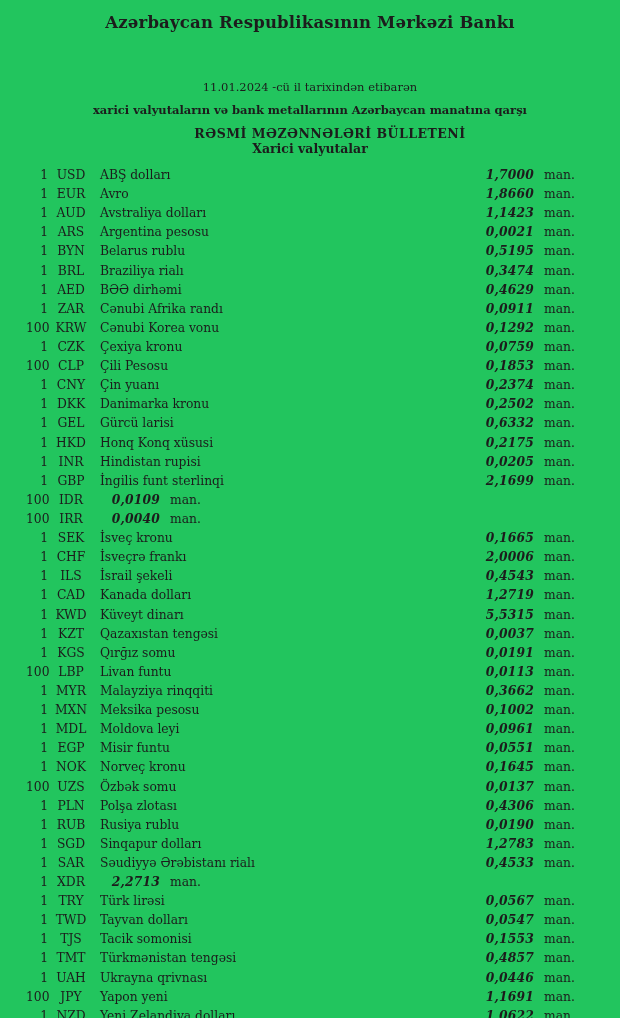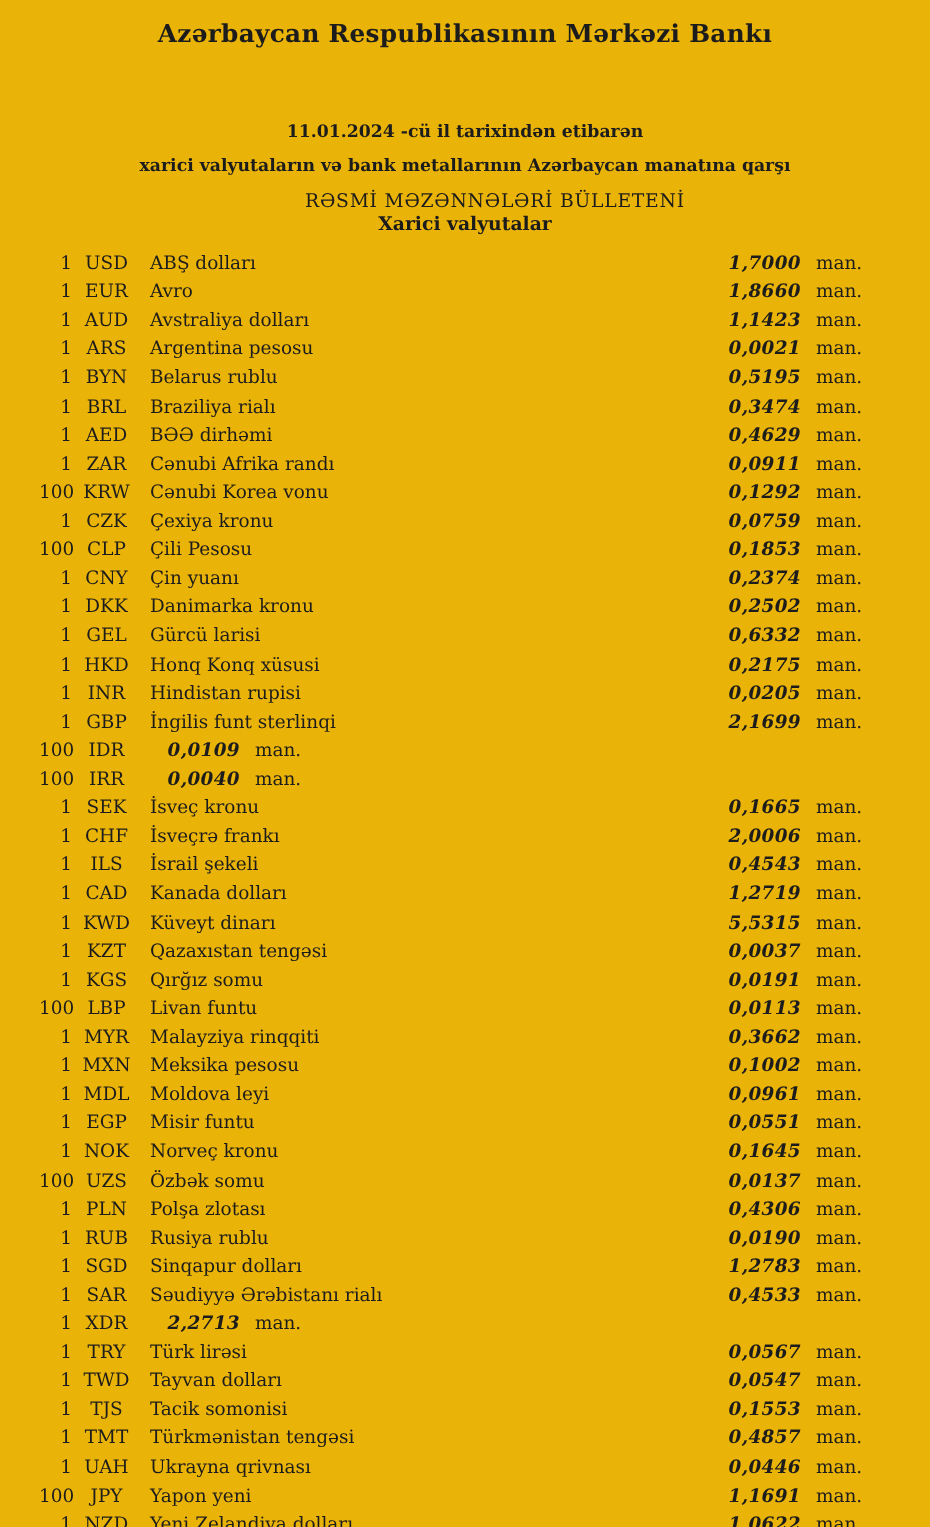--- a/index.html
+++ b/index.html
@@ -6,45 +6,45 @@
   html, body { background: #ffffff; }
   body {
     width: 620px;
     font-family: "DejaVu Serif", "Liberation Serif", serif;
     color: #1c1c1c;
     -webkit-font-smoothing: antialiased;
   }
   .page {
     width: 620px;
     height: 1018px;
-    background: #eab308;
+    background: #22c55e;
     padding-top: 13px;
     overflow: hidden;
   }
   .header { text-align: center; }
   .bank-title {
     font-size: 16.5px;
     font-weight: bold;
     margin-bottom: 13px;
     letter-spacing: 0.2px;
   }
   .date-line {
     font-size: 11.5px;
-    font-weight: bold;
+    font-weight: normal;
     margin-bottom: 9px;
     margin-top: 48px;
   }
   .subject-line {
     font-size: 11.5px;
     font-weight: bold;
     margin-bottom: 9px;
   }
   .bulletin-title {
     font-size: 12.5px;
-    font-weight: normal;
+    font-weight: bold;
     letter-spacing: 0.5px;
     padding-left: 40px;
   }
   .section-title {
     text-align: center;
     font-size: 12.5px;
     font-weight: bold;
     margin-bottom: 9px;
   }
   .table {

